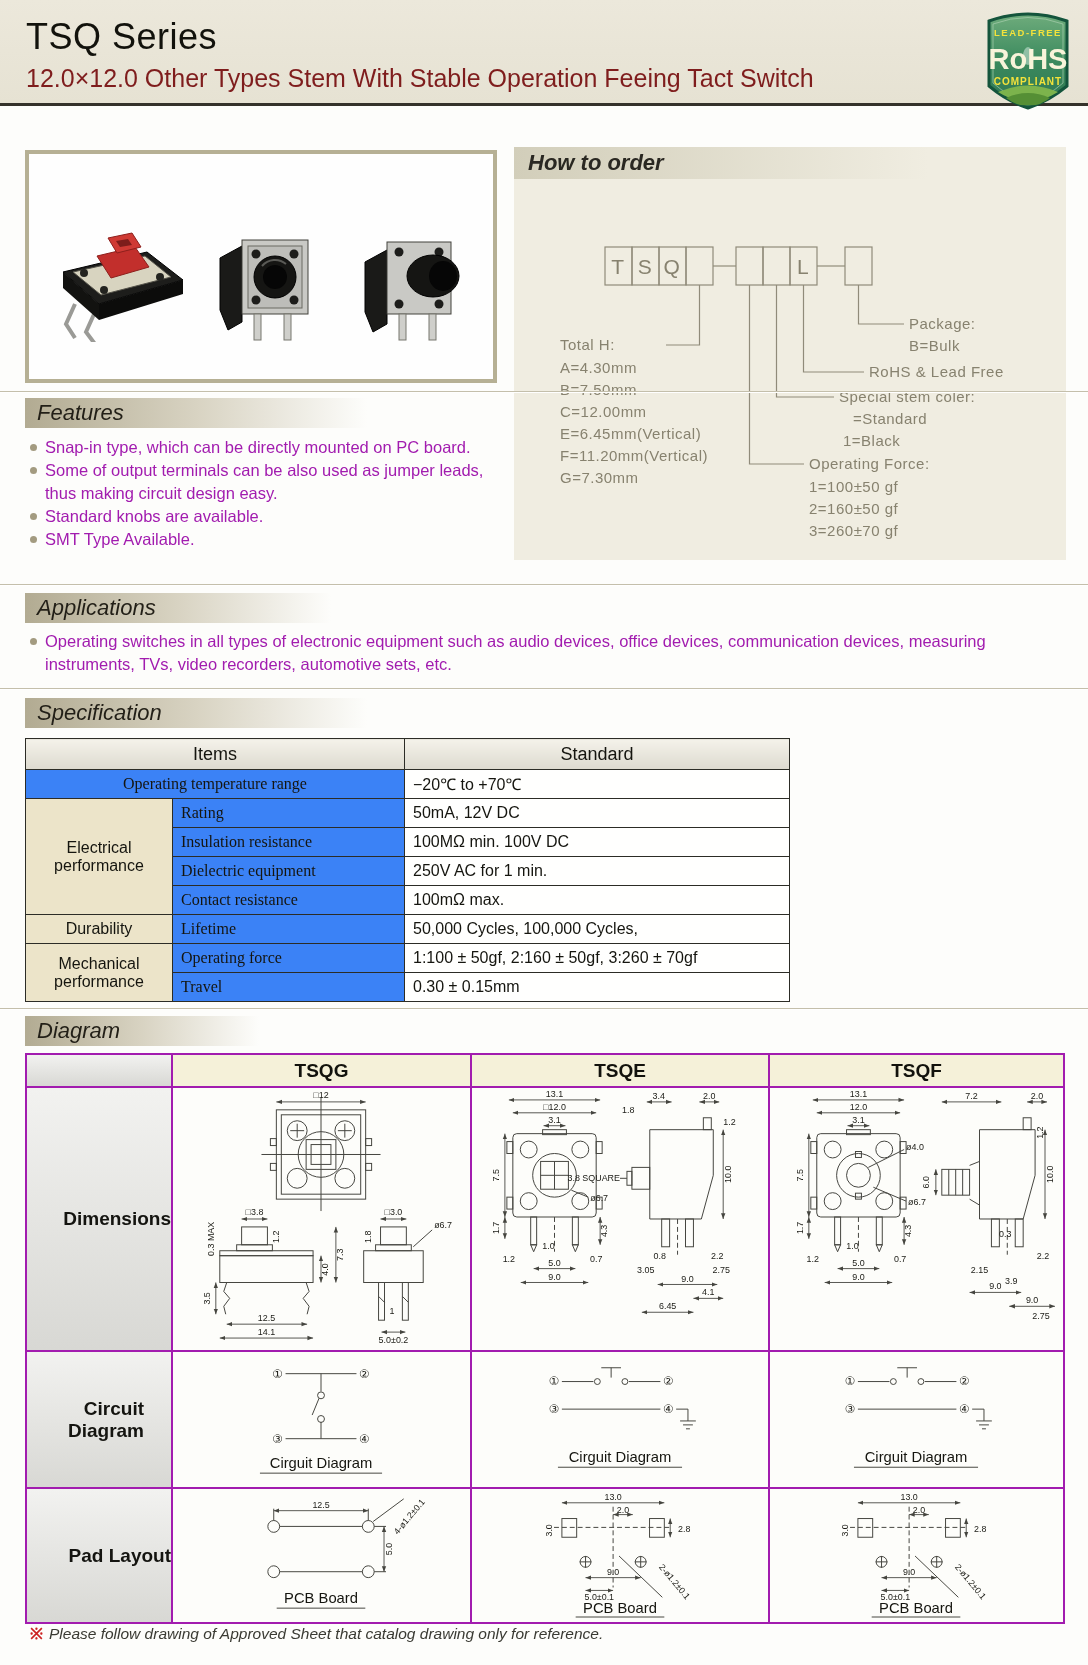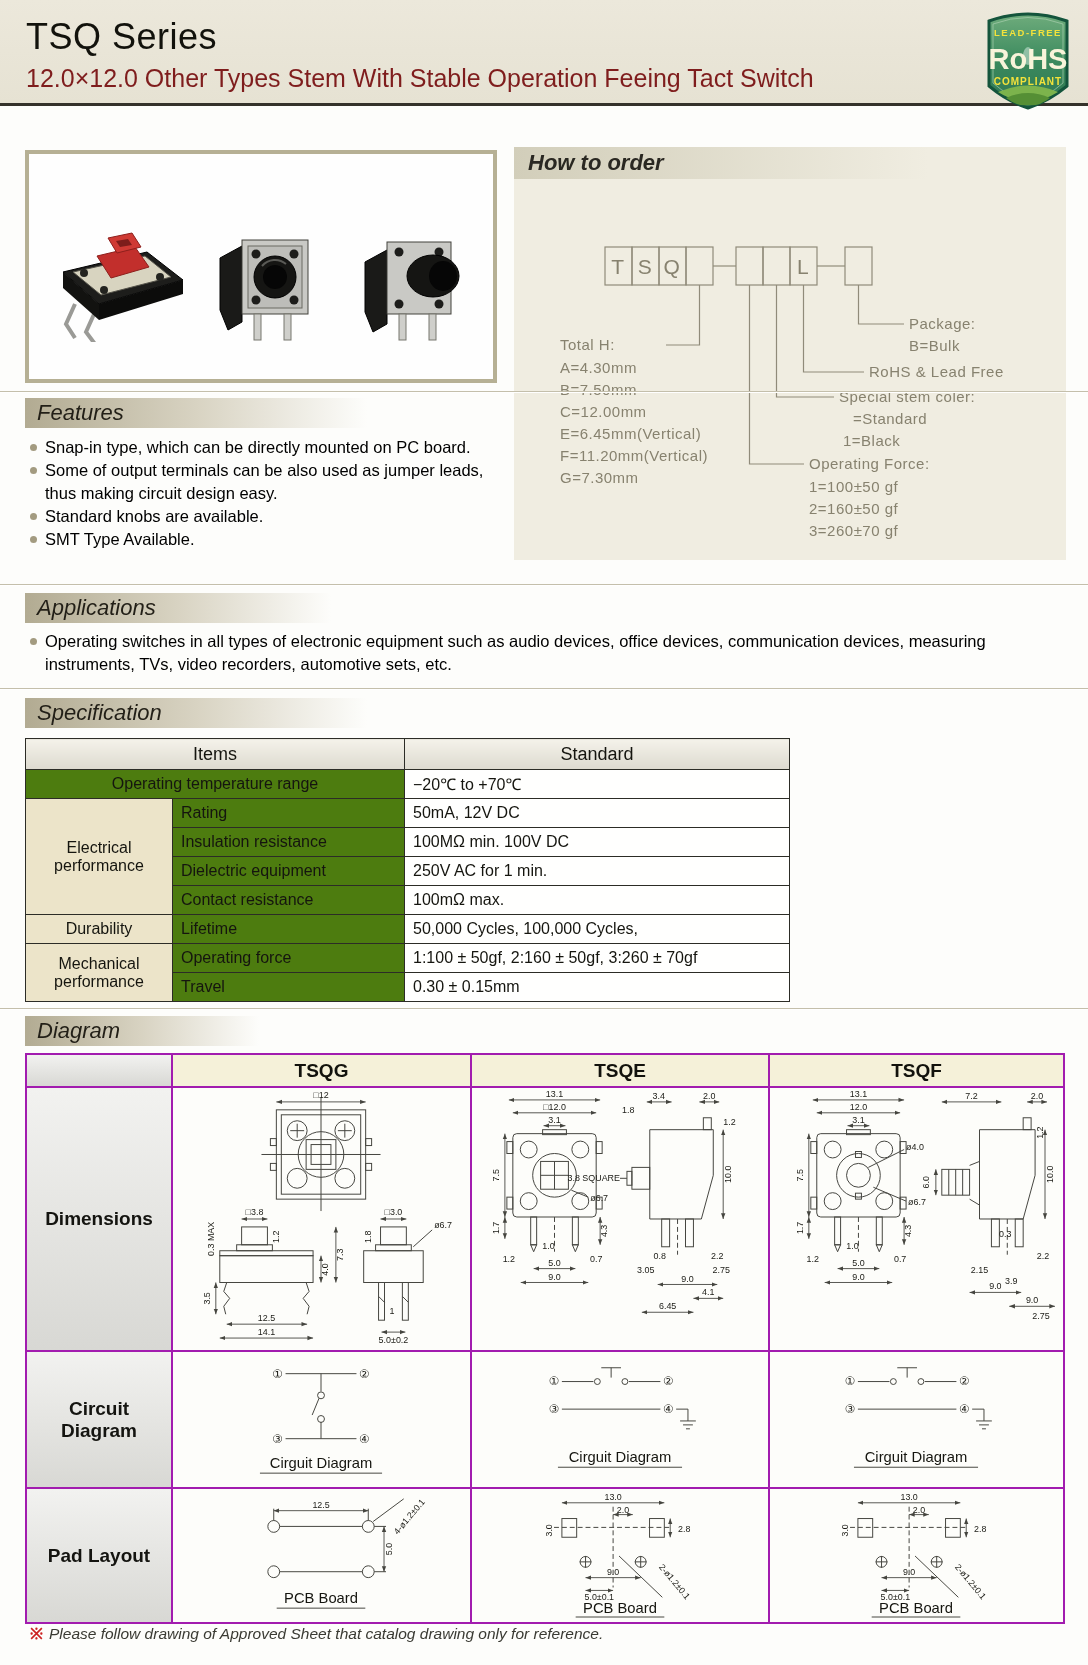--- a/index.html
+++ b/index.html
@@ -22,34 +22,34 @@
   
   .order-panel{position:absolute;left:514px;top:147px;width:552px;height:413px;background:#f0ede1;}
   .order-title{height:32px;box-sizing:border-box;padding:3px 0 0 14px;font-style:italic;
                font-size:22px;font-weight:bold;color:#2a2822;
                background:linear-gradient(90deg,#d2ceba,#f0ede1 75%);}
   .order-svg text{font-family:"Liberation Sans",sans-serif;fill:#87826f;font-size:15px;letter-spacing:.5px;}
   .order-svg .big{font-size:21px;}
   .order-svg line,.order-svg path,.order-svg rect{stroke:#908b7a;fill:none;stroke-width:1.2;}
   
   .blist{position:absolute;}
-  .feat{display:flex;font-size:16.5px;color:#000000;line-height:23px;}
+  .feat{display:flex;font-size:16.5px;color:#a21caf;line-height:23px;}
   .dot{width:7px;height:7px;border-radius:50%;background:#a39b80;margin:8px 8px 0 0;flex:none;}
   
   .spec-table{position:absolute;left:25px;top:738px;border-collapse:collapse;background:#fff;}
   .spec-table th,.spec-table td{border:1.5px solid #2c2c26;font-size:16px;padding:1px 8px;height:26px;}
   .spec-table th{background:linear-gradient(#f4f2ea,#dddacf);font-size:18px;font-weight:normal;height:28px;}
   .c-grp{background:#ece4c9;text-align:center;width:130px;}
-  .c-item{background:#4d7c0f;width:215px;}
+  .c-item{background:#3b82f6;width:215px;font-family:Liberation Serif, serif;}
   .c-std{background:#fffffe;width:368px;}
   
   .diagram-table{position:absolute;left:25px;top:1053px;border-collapse:collapse;table-layout:fixed;}
   .diagram-table td,.diagram-table th{border:2px solid #a21caf;padding:0;overflow:hidden;}
   .dg-head{background:#f5f1d9;font-size:19px;font-weight:bold;height:31px;text-align:center;color:#12120c;}
-  .dg-label{background:linear-gradient(#f2f2f0,#d8d8d4);font-size:19px;font-weight:bold;text-align:center;color:#141410;}
+  .dg-label{background:linear-gradient(#f2f2f0,#d8d8d4);font-size:19px;font-weight:bold;text-align:right;color:#141410;}
   .dg-cell{background:#fdfdfa;text-align:center;vertical-align:middle;}
   
   .draw line,.draw path,.draw rect,.draw circle,.draw polyline,.draw polygon{stroke:#45453f;fill:none;stroke-width:1;}
   .draw .dim{stroke-width:.9;}
   .draw text{stroke:none;fill:#1b1b15;font-size:9px;font-family:"Liberation Sans",sans-serif;}
   .draw .cap{font-size:15px;fill:#15150f;}
   .draw .term{font-size:12px;}
   
   .footer-note{position:absolute;left:30px;top:1622px;font-size:15.5px;font-style:italic;color:#3a3a33;}
   .note-mark{color:#cc2222;font-style:normal;font-weight:bold;margin-right:6px;}

